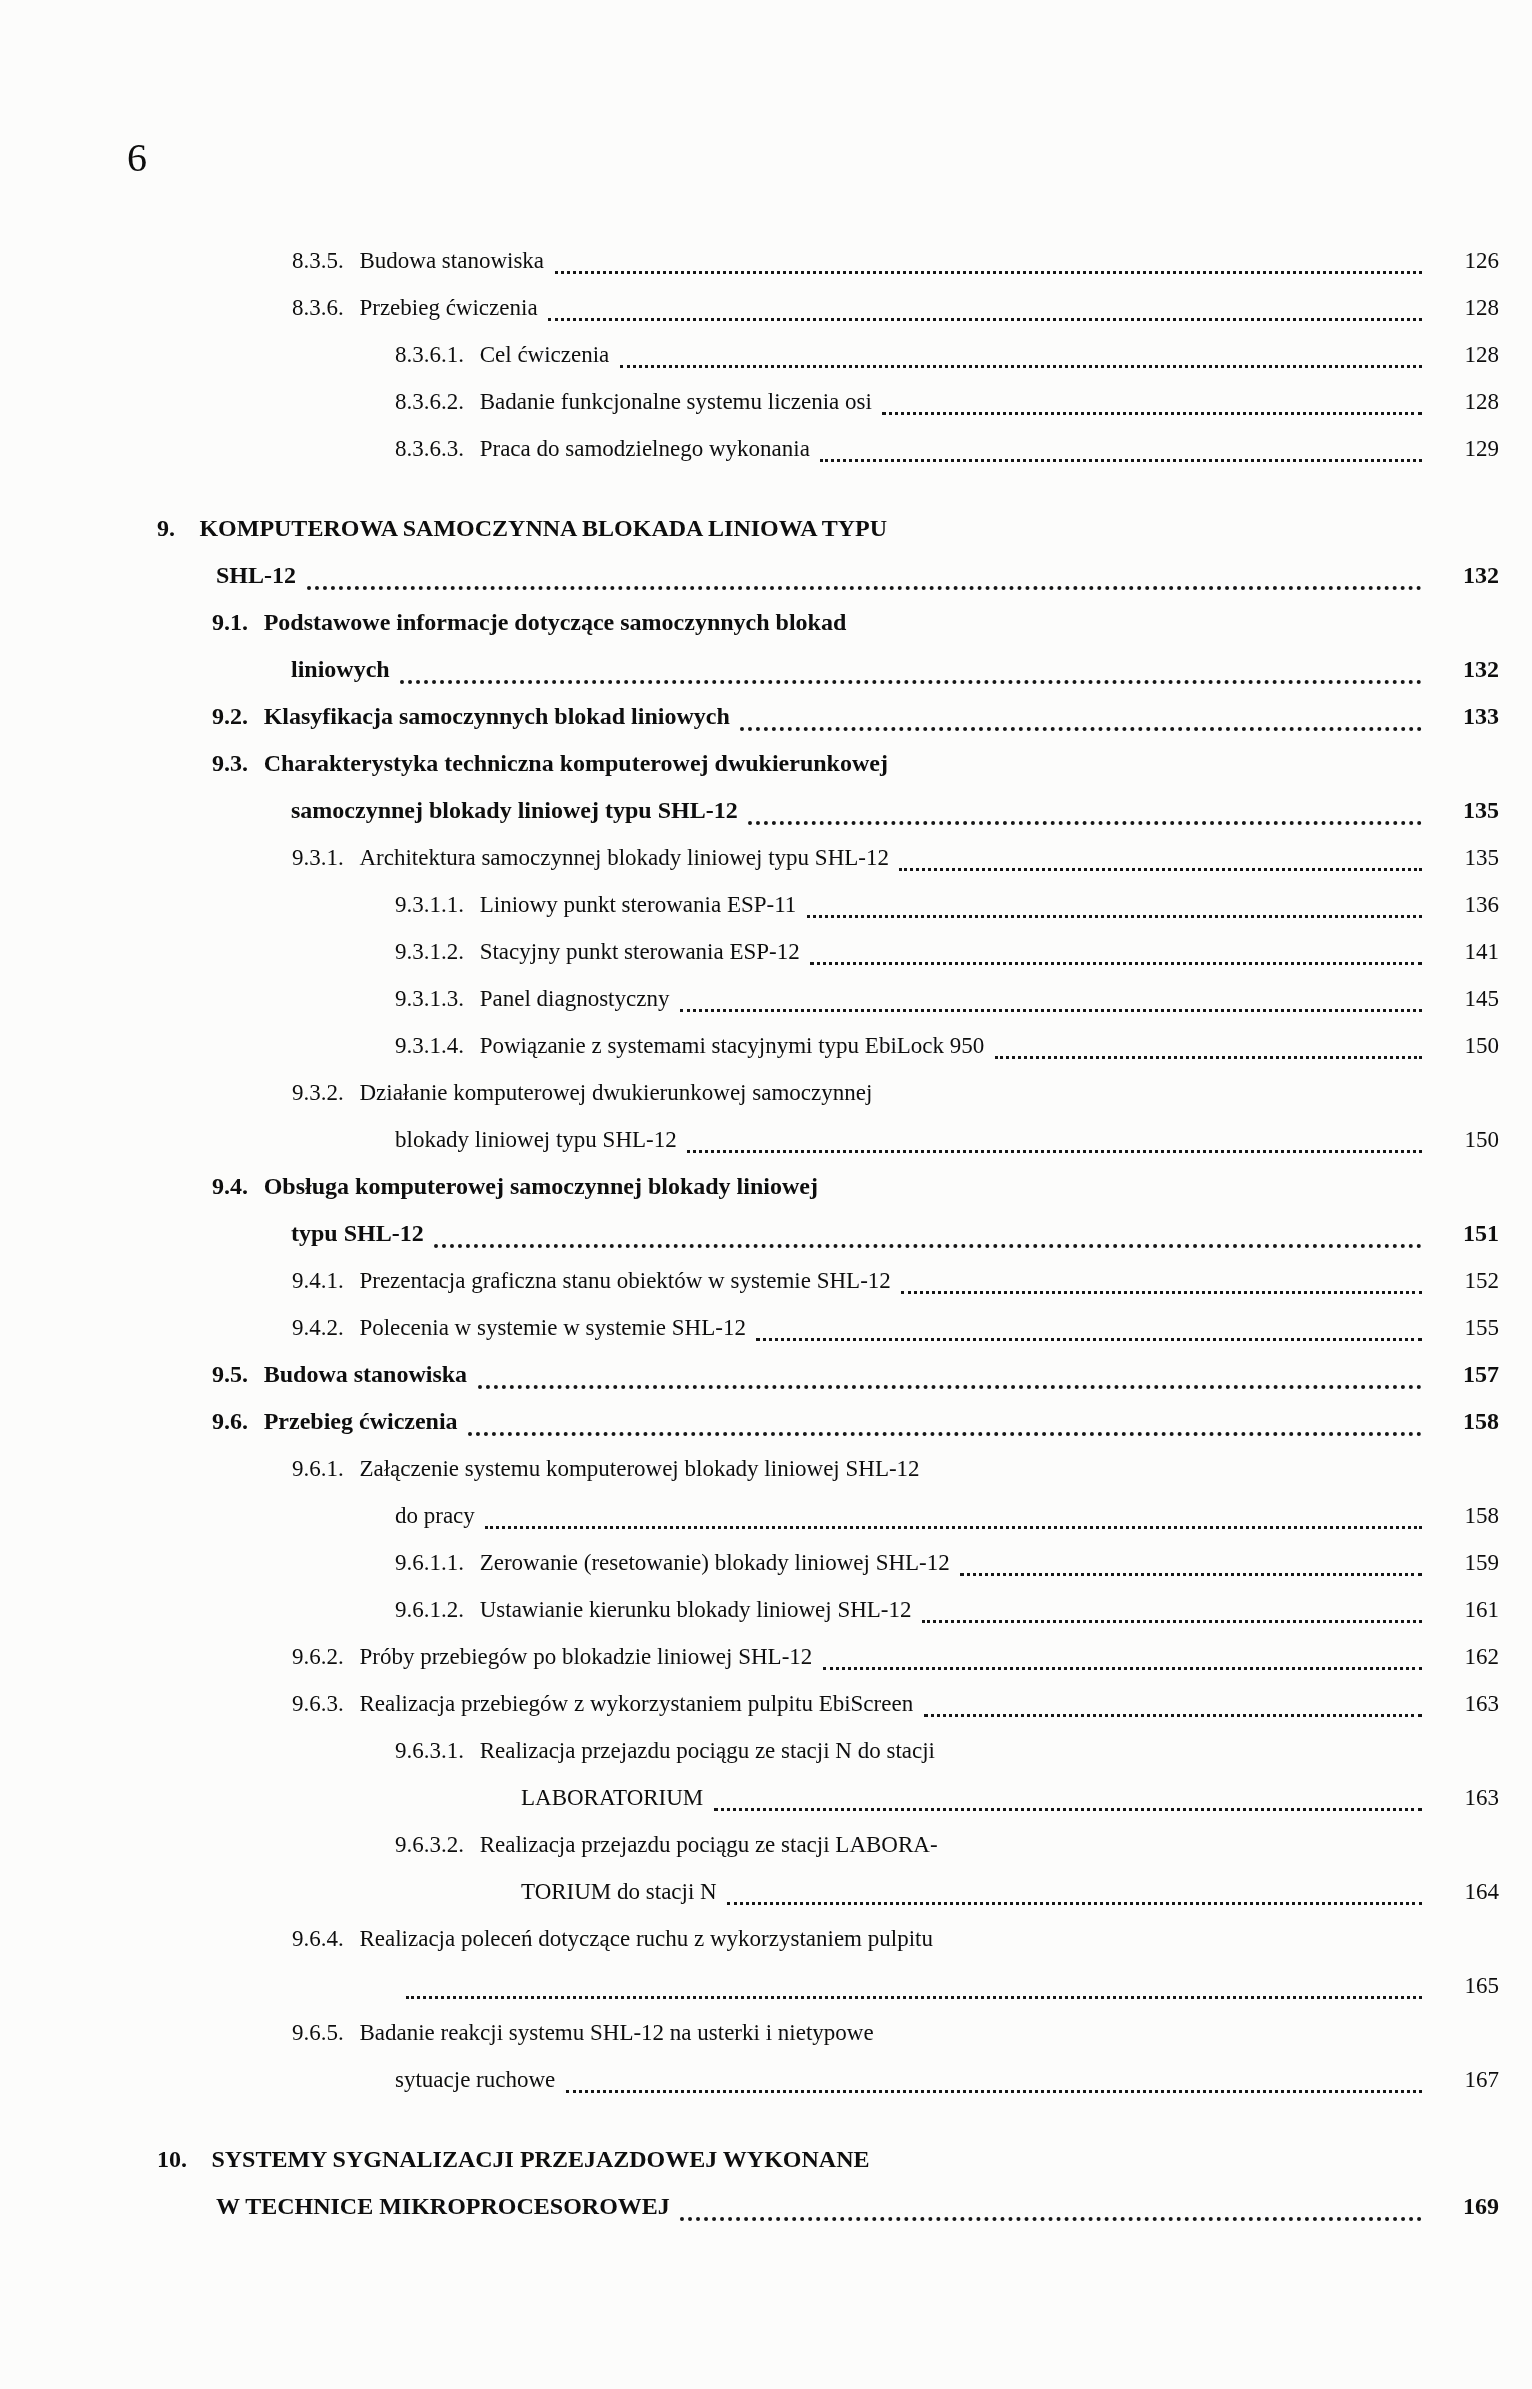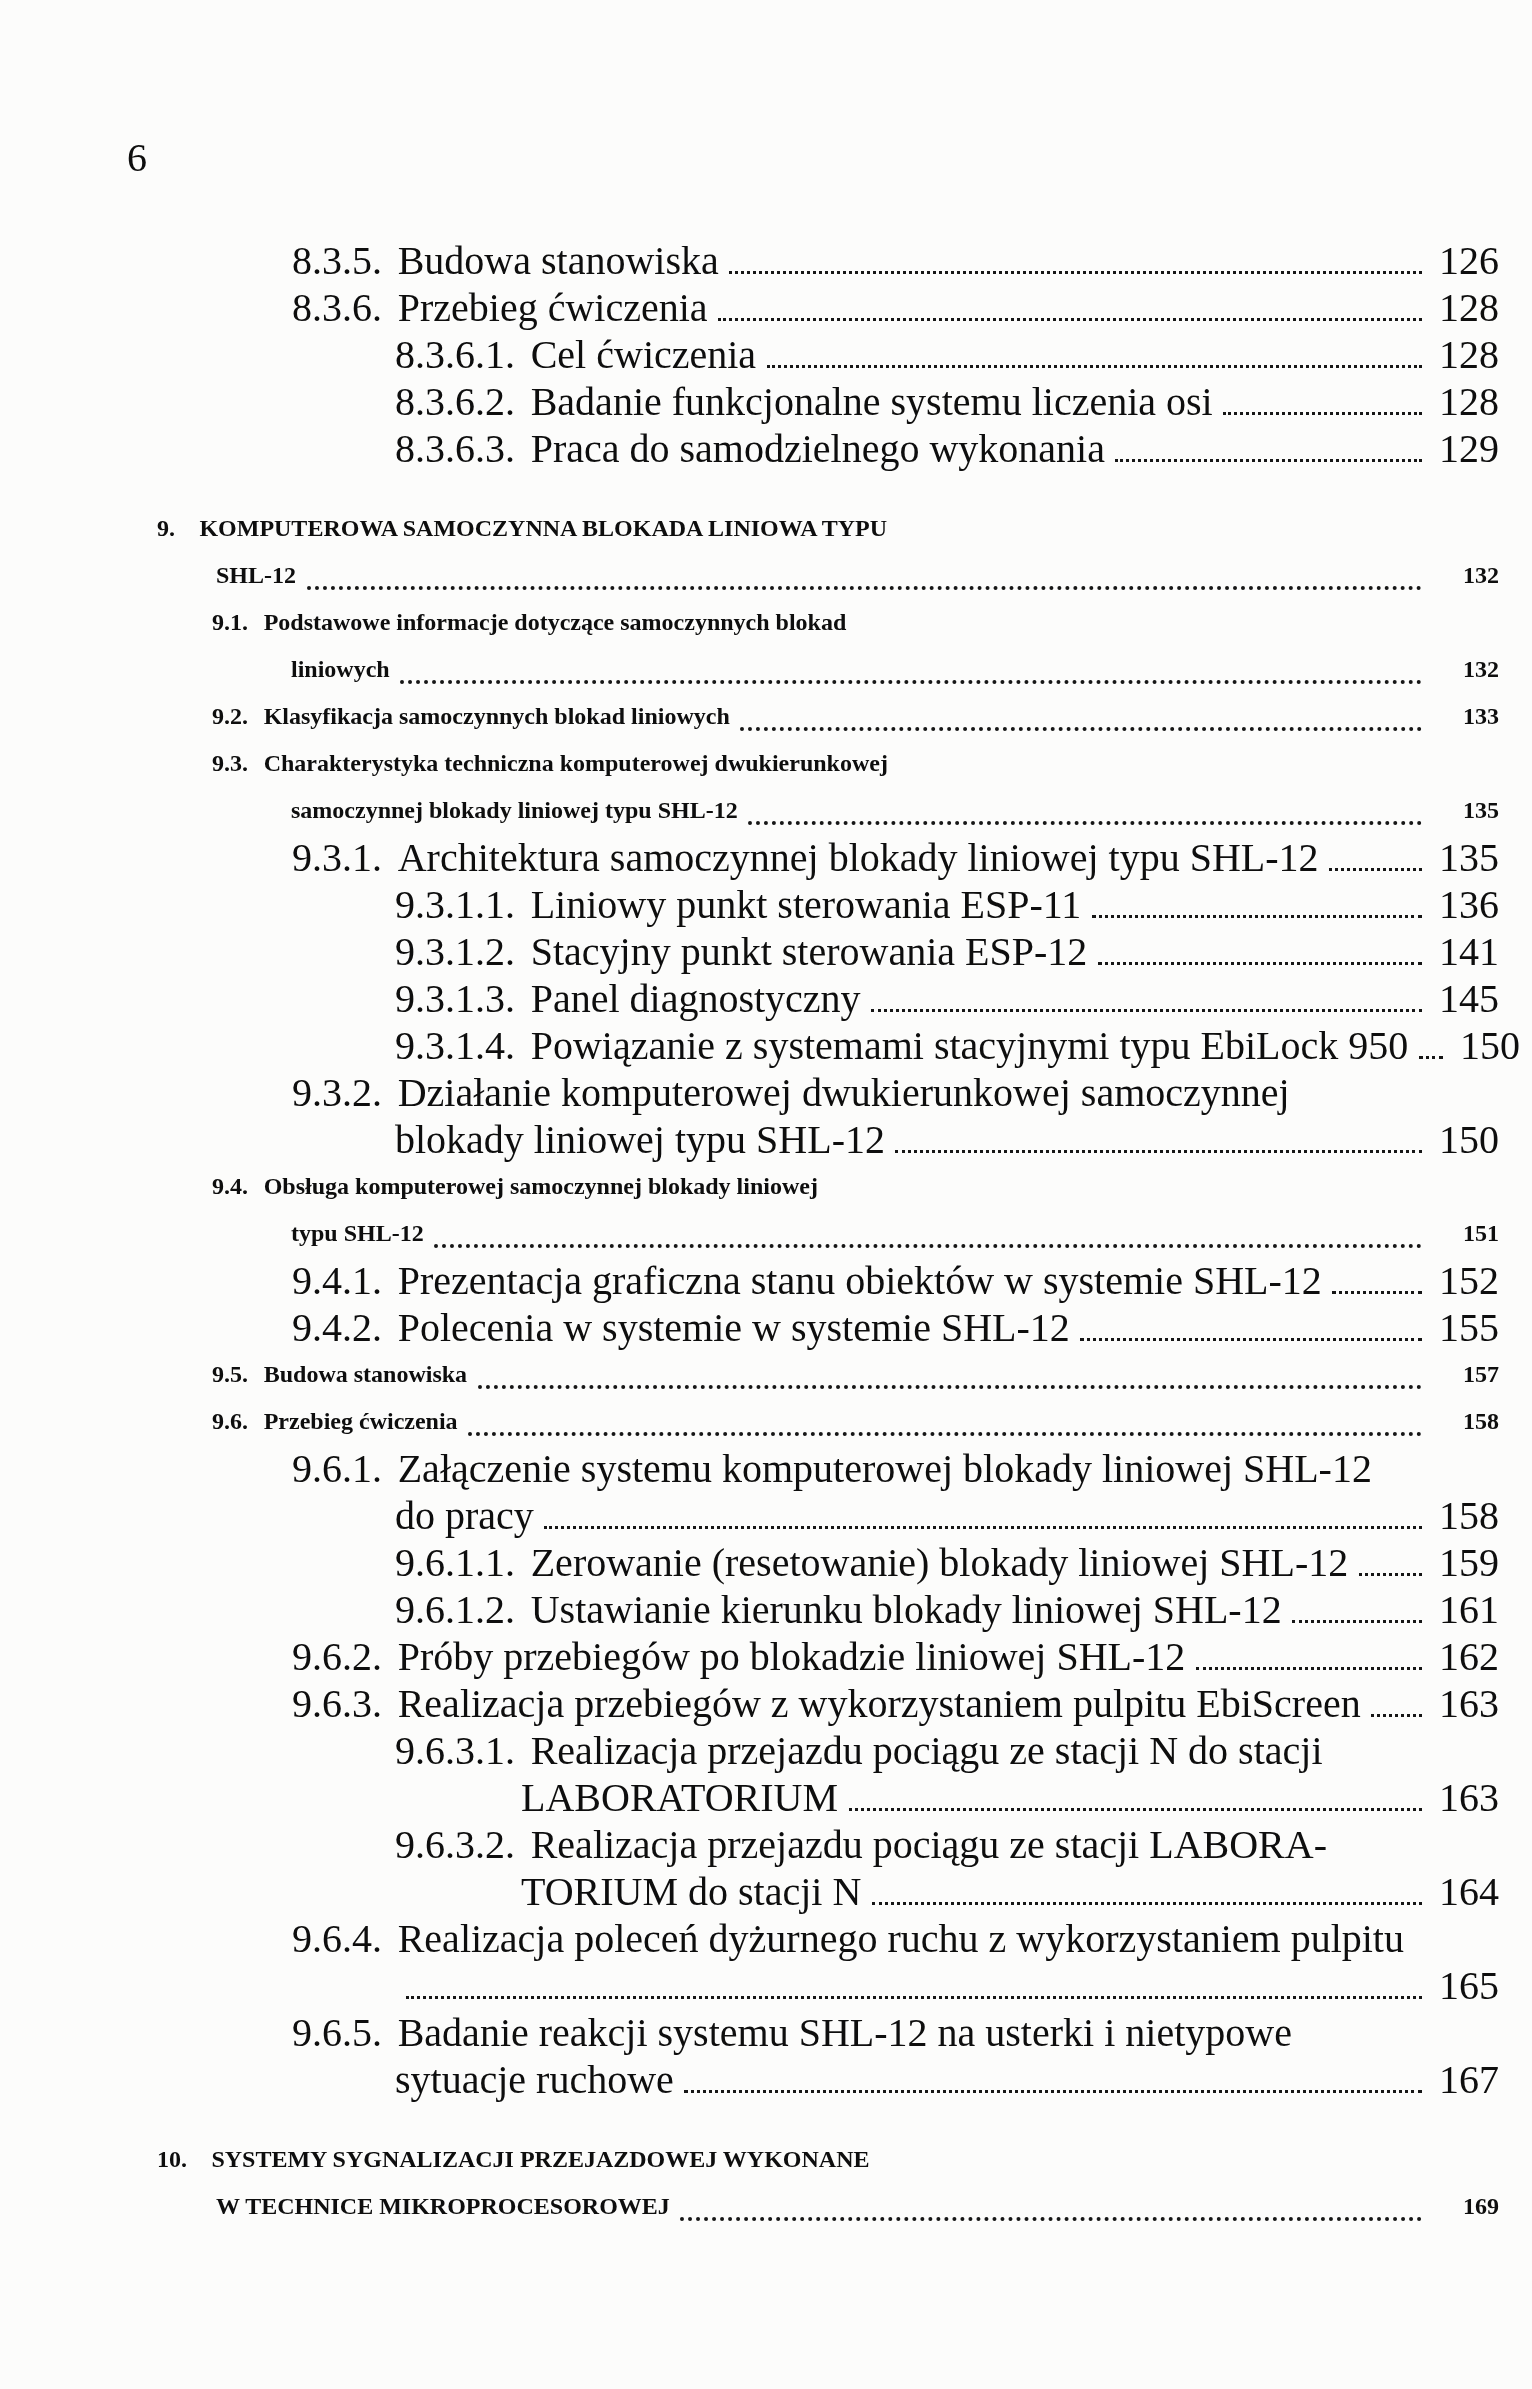--- a/index.html
+++ b/index.html
@@ -16,21 +16,21 @@
     left:127px;top:138px;
     font-size:40px;line-height:1;
   }
   .toc{
     position:absolute;
     left:0;top:237px;right:34px;
   }
   .entry{margin:0;}
   .entry.sp{margin-top:33px;}
   .line{
-    font-size:40px;
+    font-size:23px;
     line-height:47px;
     white-space:nowrap;
   }
   .bold .line{font-weight:bold;font-size:24px;}
   
   .l1 > .line{padding-left:157px;}
   .l1 > .line.cont{padding-left:216px;align-items:flex-end;}
   .l2 > .line{padding-left:212px;}
   .l2 > .line.cont{padding-left:291px;}
   .l3 > .line{padding-left:292px;}
@@ -248,21 +248,21 @@
     </div>
     <div class="entry l4">
       <div class="line"><span class="txt"><span class="num">9.6.3.2.</span><span>Realizacja przejazdu pociągu ze stacji LABORA-</span></span></div>
       <div class="line cont last">
         <span class="txt"><span>TORIUM do stacji N</span></span>
         <span class="leader"></span>
         <span class="pg">164</span>
       </div>
     </div>
     <div class="entry l3">
-      <div class="line"><span class="txt"><span class="num">9.6.4.</span><span>Realizacja poleceń dyżurnego ruchu z wykorzystaniem pulpitu</span></span></div>
+      <div class="line"><span class="txt"><span class="num">9.6.4.</span><span>Realizacja poleceń dotyczące ruchu z wykorzystaniem pulpitu</span></span></div>
       <div class="line cont last">
         <span class="leader"></span>
         <span class="pg">165</span>
       </div>
     </div>
     <div class="entry l3">
       <div class="line"><span class="txt"><span class="num">9.6.5.</span><span>Badanie reakcji systemu SHL-12 na usterki i nietypowe</span></span></div>
       <div class="line cont last">
         <span class="txt"><span>sytuacje ruchowe</span></span>
         <span class="leader"></span>

